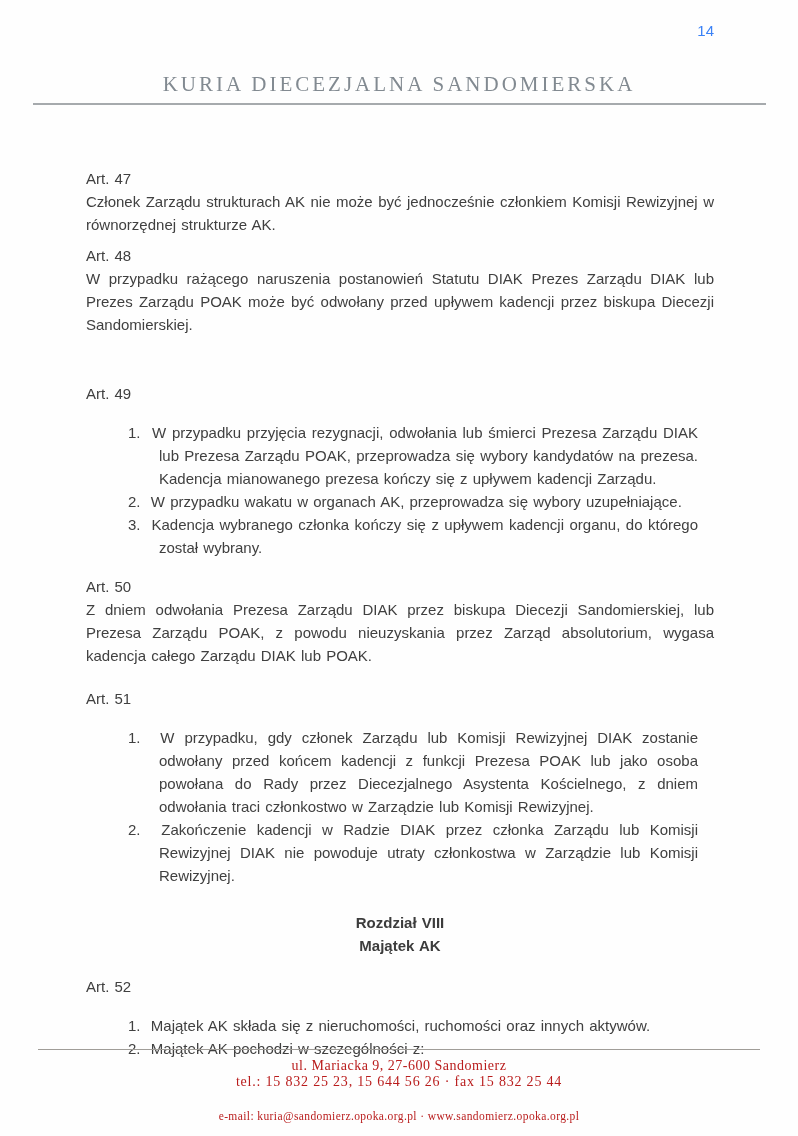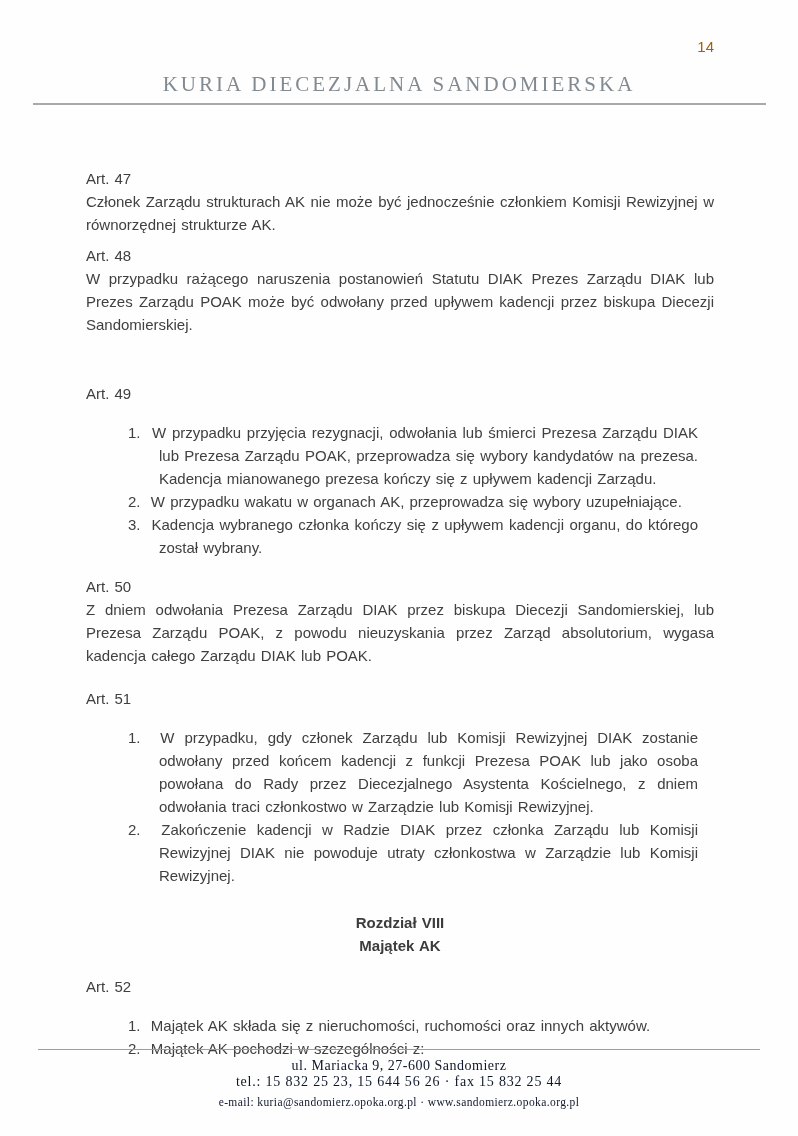--- a/index.html
+++ b/index.html
@@ -15,24 +15,24 @@
     margin: 0 auto;
     background: #fefefe;
     font-family: "Liberation Sans", sans-serif;
     color: #404040;
     overflow: hidden;
   }
 
   
   .page-number {
     position: absolute;
-    top: 38px;
+    top: 22px;
     right: 84px;
     font-size: 15px;
-    color: #a16207;
+    color: #3b82f6;
   }
   .letterhead {
     padding-top: 72px;
   }
   .letterhead-title {
     margin: 0;
     text-align: center;
     font-family: "Liberation Serif", serif;
     font-size: 21px;
     font-weight: 500;
@@ -90,40 +90,40 @@
   .chapter-title, .chapter-subtitle { }
 
   
   .letterhead-footer {
     position: absolute;
     left: 0;
     right: 0;
     top: 1049px;
     text-align: center;
     font-family: "Liberation Serif", serif;
-    color: #0f172a;
+    color: #b91c1c;
   }
   .footer-rule {
     height: 0;
     margin: 0 38px 8px 38px;
     border-top: 1px solid #a09d98;
   }
   .footer-line { line-height: 16px; }
   .footer-address {
     font-size: 14px;
     letter-spacing: 0.5px;
   }
   .footer-phone {
     font-size: 14px;
     letter-spacing: 0.8px;
   }
   .footer-email {
     font-size: 11.5px;
     letter-spacing: 0.4px;
-    margin-top: 4px;
+    margin-top: 18px;
   }
 </style>
 </head>
 <body>
 
 <div class="page">
 
   <div class="page-number">14</div>
 
   <header class="letterhead">

